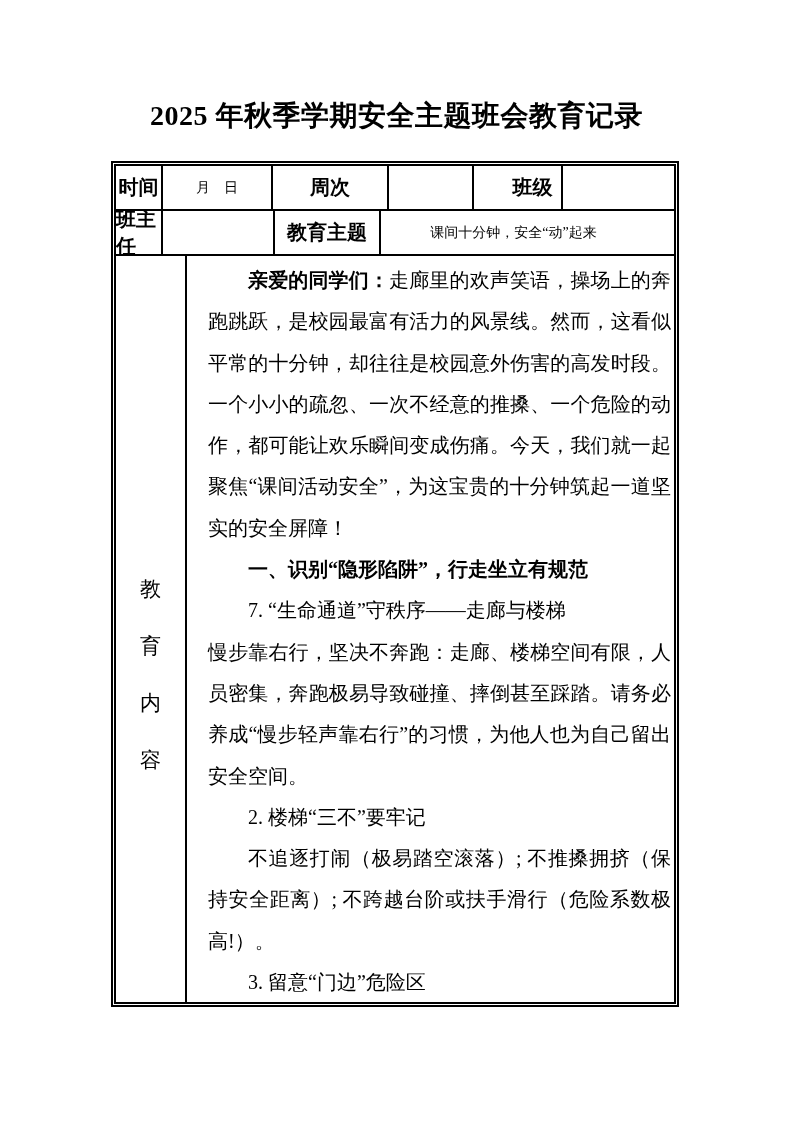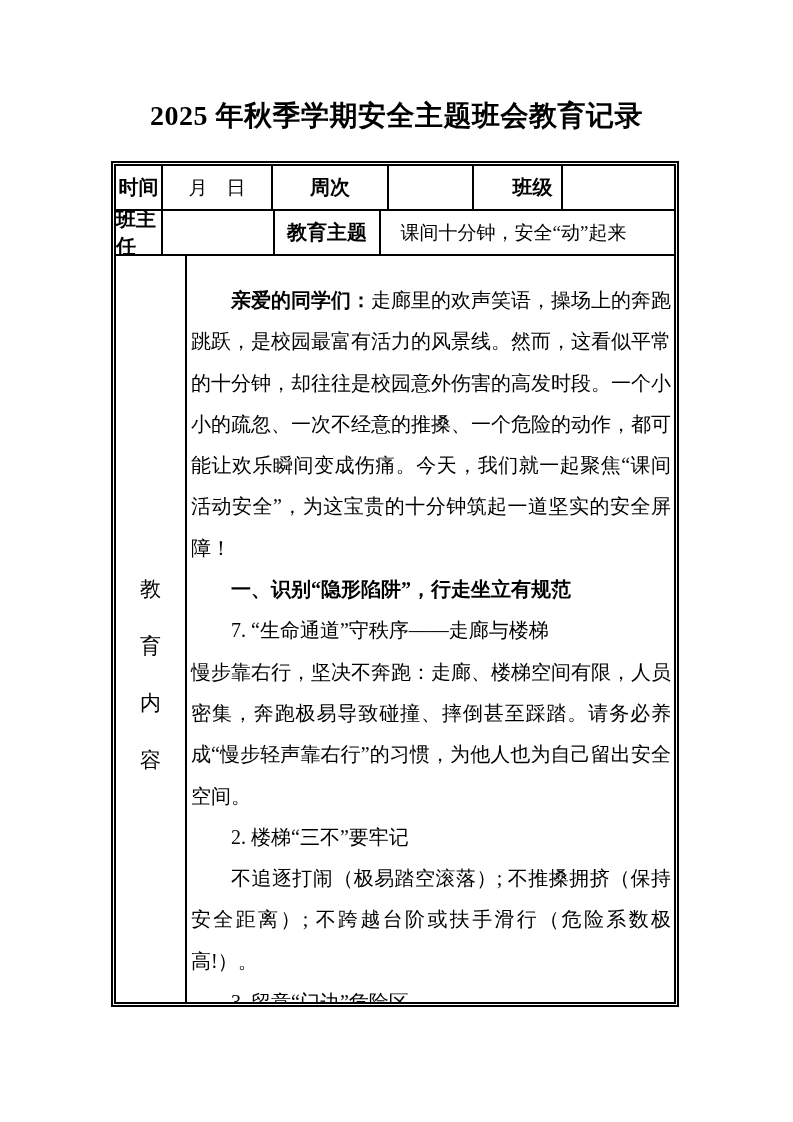--- a/index.html
+++ b/index.html
@@ -29,21 +29,21 @@
   .cell {
     box-sizing: border-box;
     border-right: 2px solid #000;
     display: flex; align-items: center; justify-content: center;
     overflow: hidden;
   }
   .cell.last { border-right: none; }
   .r1, .r2 { height: 45px; }
   .r3 { height: 748px; }
   .lbl { font-weight: bold; font-size: 20px; }
-  .val { font-size: 19px; }
+  .val { font-size: 14px; }
   
   .w-c1 { width: 47px; }   
   .w-monthday { width: 110px; }
   .w-weeklbl { width: 116px; }
   .w-weekval { width: 85px; }
   .w-classlbl { width: 89px; padding-left: 30px; }
   .w-classval { width: 87px; }
   
   .w-teacherval { width: 112px; }
   .w-themelbl { width: 106px; }
@@ -54,26 +54,25 @@
     flex-direction: column;
     align-items: center;
     justify-content: flex-start;
     padding-top: 323px;
     font-size: 21px;
   }
   .vchar { line-height: 21px; height: 21px; margin-bottom: 36px; }
   .content-cell {
     width: 487px;
     display: block;
-    padding: 4px 3px 0 4px;
+    padding: 4px 3px 0 21px;
     font-size: 20px;
     line-height: 41.3px;
     text-align: justify;
     text-justify: inter-ideograph;
-    margin-top: 20px;
   }
   .para { margin: 0; }
   .indent { text-indent: 2em; }
   .bold { font-weight: bold; }
 </style>
 </head>
 <body>
 
 <div>
 

